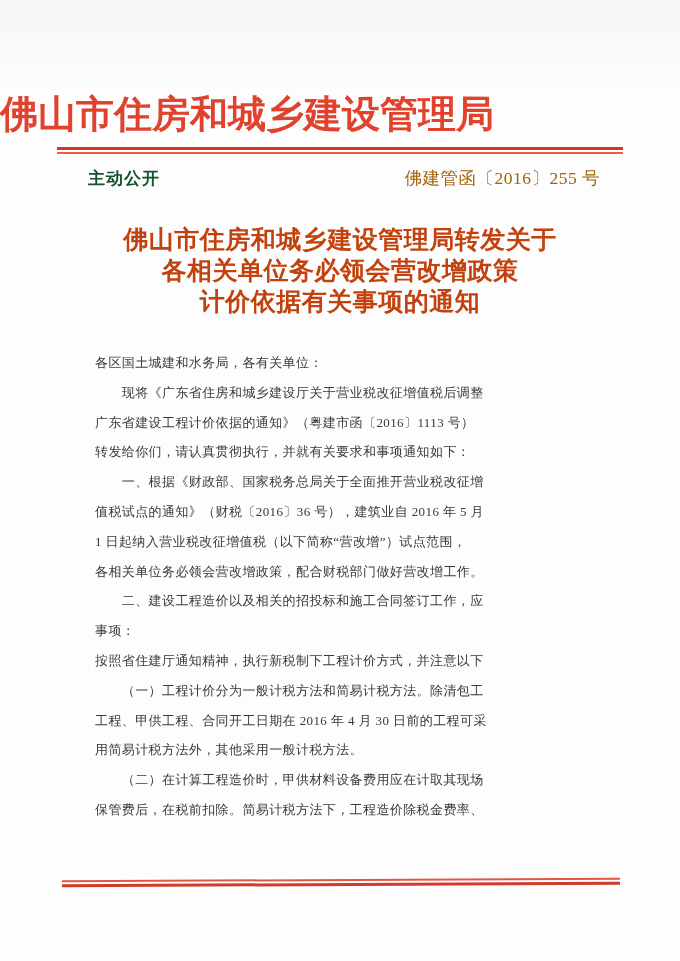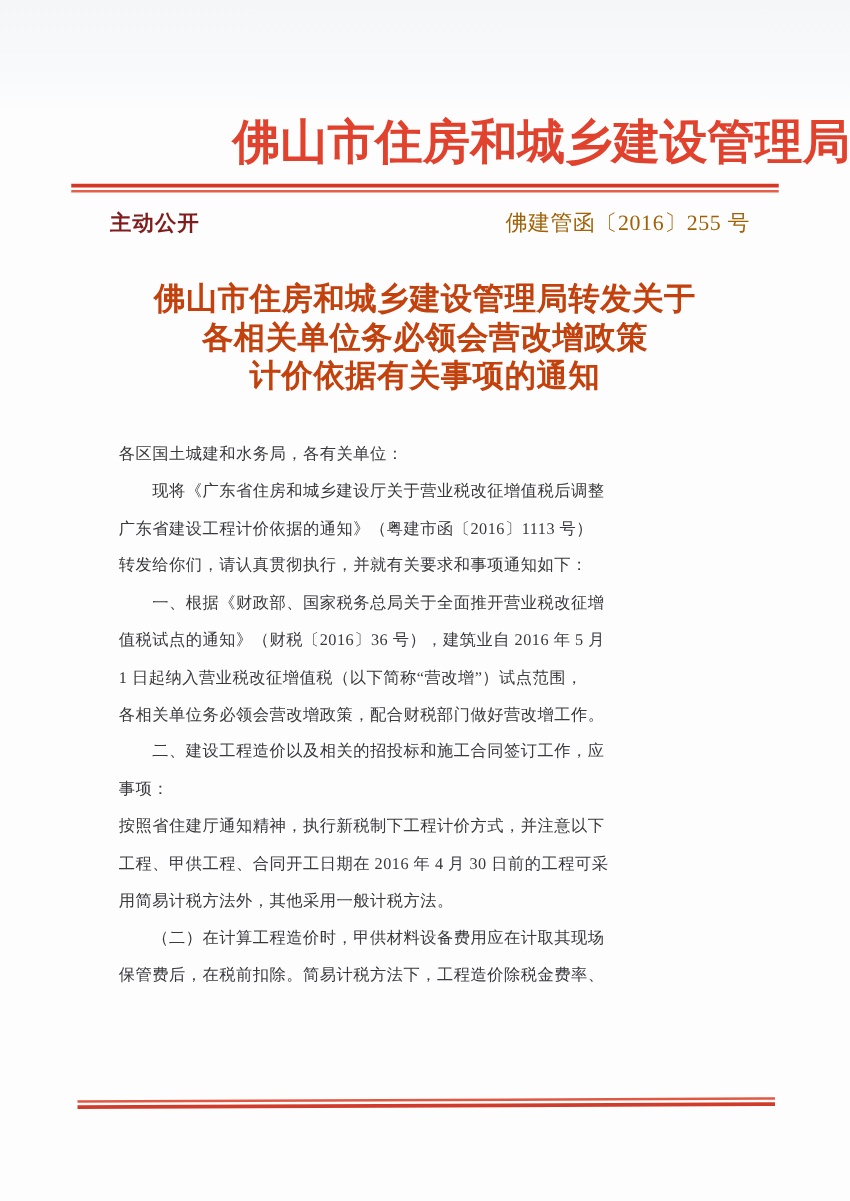--- a/index.html
+++ b/index.html
@@ -14,21 +14,21 @@
   }
   
   .scan-edge {
     position: absolute; top: 0; left: 0; right: 0; height: 92px;
     background: linear-gradient(180deg, #f5f6f8 0%, #f9fafb 70%, #fdfdfe 100%);
     pointer-events: none;
   }
   .agency {
     position: absolute;
     top: 86px; left: 0; right: 0;
-    text-align: right;
+    text-align: left;
     font-size: 38px;
     line-height: 56px;
     font-weight: bold;
     color: #e0422d;
     letter-spacing: 0px;
     white-space: nowrap;
   }
   .rule-top {
     position: absolute;
     top: 147px; left: 57px; width: 566px;
@@ -41,21 +41,21 @@
     position: absolute;
     top: 166px; left: 88px; right: 80px;
     display: flex;
     justify-content: space-between;
     align-items: baseline;
   }
   .meta-left {
     font-family: "Liberation Sans", "DejaVu Sans", sans-serif;
     font-weight: bold;
     font-size: 17px;
-    color: #7f1d1d;
+    color: #14532d;
     letter-spacing: 1px;
   }
   .meta-right {
     font-size: 17.5px;
     color: #a16207;
     letter-spacing: 0.5px;
   }
   .doc-title {
     position: absolute;
     top: 224px; left: 0; right: 0;
@@ -111,20 +111,21 @@
     <div class="body-line">　　现将《广东省住房和城乡建设厅关于营业税改征增值税后调整</div>
     <div class="body-line">广东省建设工程计价依据的通知》（粤建市函〔2016〕1113 号）</div>
     <div class="body-line">转发给你们，请认真贯彻执行，并就有关要求和事项通知如下：</div>
     <div class="body-line">　　一、根据《财政部、国家税务总局关于全面推开营业税改征增</div>
     <div class="body-line">值税试点的通知》（财税〔2016〕36 号），建筑业自 2016 年 5 月</div>
     <div class="body-line">1 日起纳入营业税改征增值税（以下简称“营改增”）试点范围，</div>
     <div class="body-line">各相关单位务必领会营改增政策，配合财税部门做好营改增工作。</div>
     <div class="body-line">　　二、建设工程造价以及相关的招投标和施工合同签订工作，应</div>
     <div class="body-line">事项：</div>
     <div class="body-line">按照省住建厅通知精神，执行新税制下工程计价方式，并注意以下</div>
+    <div class="body-line">　　（一）工程计价分为一般计税方法和简易计税方法。除清包工</div>
     <div class="body-line">工程、甲供工程、合同开工日期在 2016 年 4 月 30 日前的工程可采</div>
     <div class="body-line">用简易计税方法外，其他采用一般计税方法。</div>
     <div class="body-line">　　（二）在计算工程造价时，甲供材料设备费用应在计取其现场</div>
     <div class="body-line">保管费后，在税前扣除。简易计税方法下，工程造价除税金费率、</div>
   </div>
 
   <div class="rule-bottom"></div>
 </div>
 
 </body></html>

